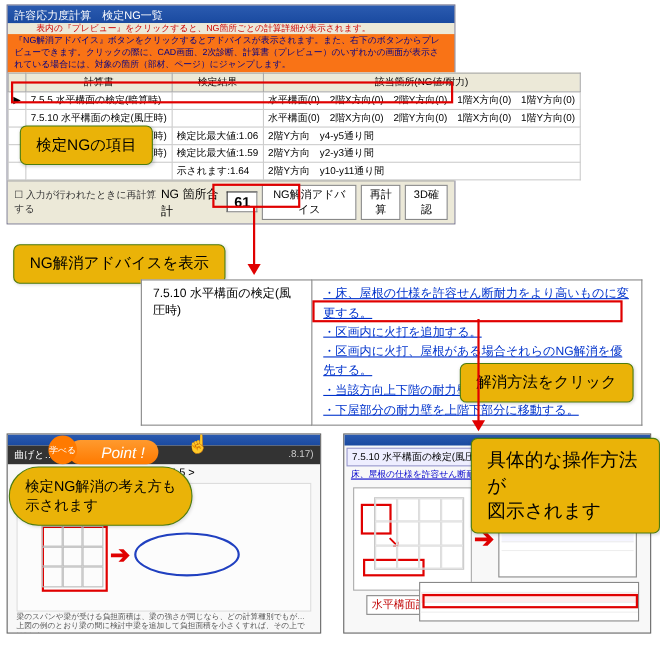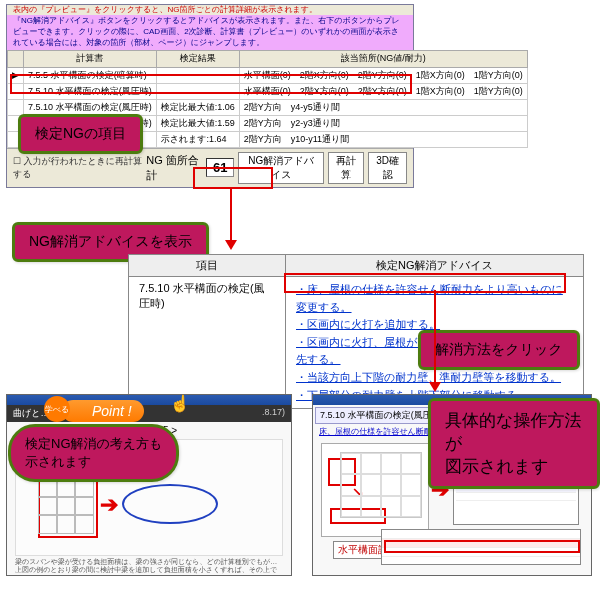--- a/index.html
+++ b/index.html
@@ -48,22 +48,22 @@
   .grid tr.hl td {
     background: #fff;
   }
   .redbox {
     position: absolute;
     border: 2px solid #e00000;
     pointer-events: none;
   }
   .callout {
     position: absolute;
-    background: #be185d;
-    border: 3px solid #4d7c0f;
+    background: #eab308;
+    border: 1px solid #4d7c0f;
     border-radius: 6px;
     padding: 8px 14px;
     font-size: 14px;
     box-shadow: 1px 1px 3px rgba(0,0,0,0.15);
   }
   .footer-btns {
     display: flex;
     justify-content: flex-end;
     align-items: center;
     gap: 4px;
@@ -177,33 +177,35 @@
     color: #e00000;
     font-size: 22px;
     font-weight: bold;
   }
   .hdr-note {
     color: #c00;
     font-size: 8px;
     padding: 1px 6px 0;
     background: #ece9d8;
     line-height: 1.1;
+    margin-left: 20px;
   }
   .hdr-note2 {
     color: #008;
     font-size: 8px;
     padding: 0 6px 2px;
-    background: #f0abfc;
+    background: #f97316;
   }
   .check-label { font-size:9px; color:#333; margin-right:auto; }
 </style>
 </head>
 <body>
 
 <div class="window" style="left:6px; top:4px; width:406px;">
+  <div class="titlebar">許容応力度計算　検定NG一覧</div>
   <div class="hdr-note">表内の『プレビュー』をクリックすると、NG箇所ごとの計算詳細が表示されます。</div>
   <div class="hdr-note2">『NG解消アドバイス』ボタンをクリックするとアドバイスが表示されます。また、右下のボタンからプレビューできます。クリックの際に、CAD画面、2次診断、計算書（プレビュー）のいずれかの画面が表示されている場合には、対象の箇所（部材、ページ）にジャンプします。</div>
   <table class="grid">
     <thead>
         <tr id="grid-head">
           <th style="width: 14px;"></th>
           <th>計算書</th>
           <th>検定結果</th>
           <th>該当箇所(NG値/耐力)</th>
         </tr>
@@ -256,24 +258,20 @@
 <div class="redbox" style="left:193px; top:167px; width:76px; height:18px;"></div>
 
 <div class="callout" style="left:18px; top:114px;">検定NGの項目</div>
 
 <div class="arrow-v" style="left:230px; top:188px; height:60px;"></div>
 
 <div class="callout" style="left:12px; top:222px;">NG解消アドバイスを表示</div>
 
 <table class="advice-table" style="left:128px; top:254px; width:456px;">
   <tbody>
-      <tr>
-    <th style="width:140px;">項目</th>
-    <th>検定NG解消アドバイス</th>
-  </tr>
   <tr>
     <td>7.5.10 水平構面の検定(風圧時)</td>
     <td id="advice-links">
           <span class="link">・床、屋根の仕様を許容せん断耐力をより高いものに変更する。</span>
           <span class="link">・区画内に火打を追加する。</span>
           <span class="link">・区画内に火打、屋根がある場合それらのNG解消を優先する。</span>
           <span class="link">・当該方向上下階の耐力壁、準耐力壁等を移動する。</span>
           <span class="link">・下屋部分の耐力壁を上階下部分に移動する。</span>
         </td>
   </tr>

